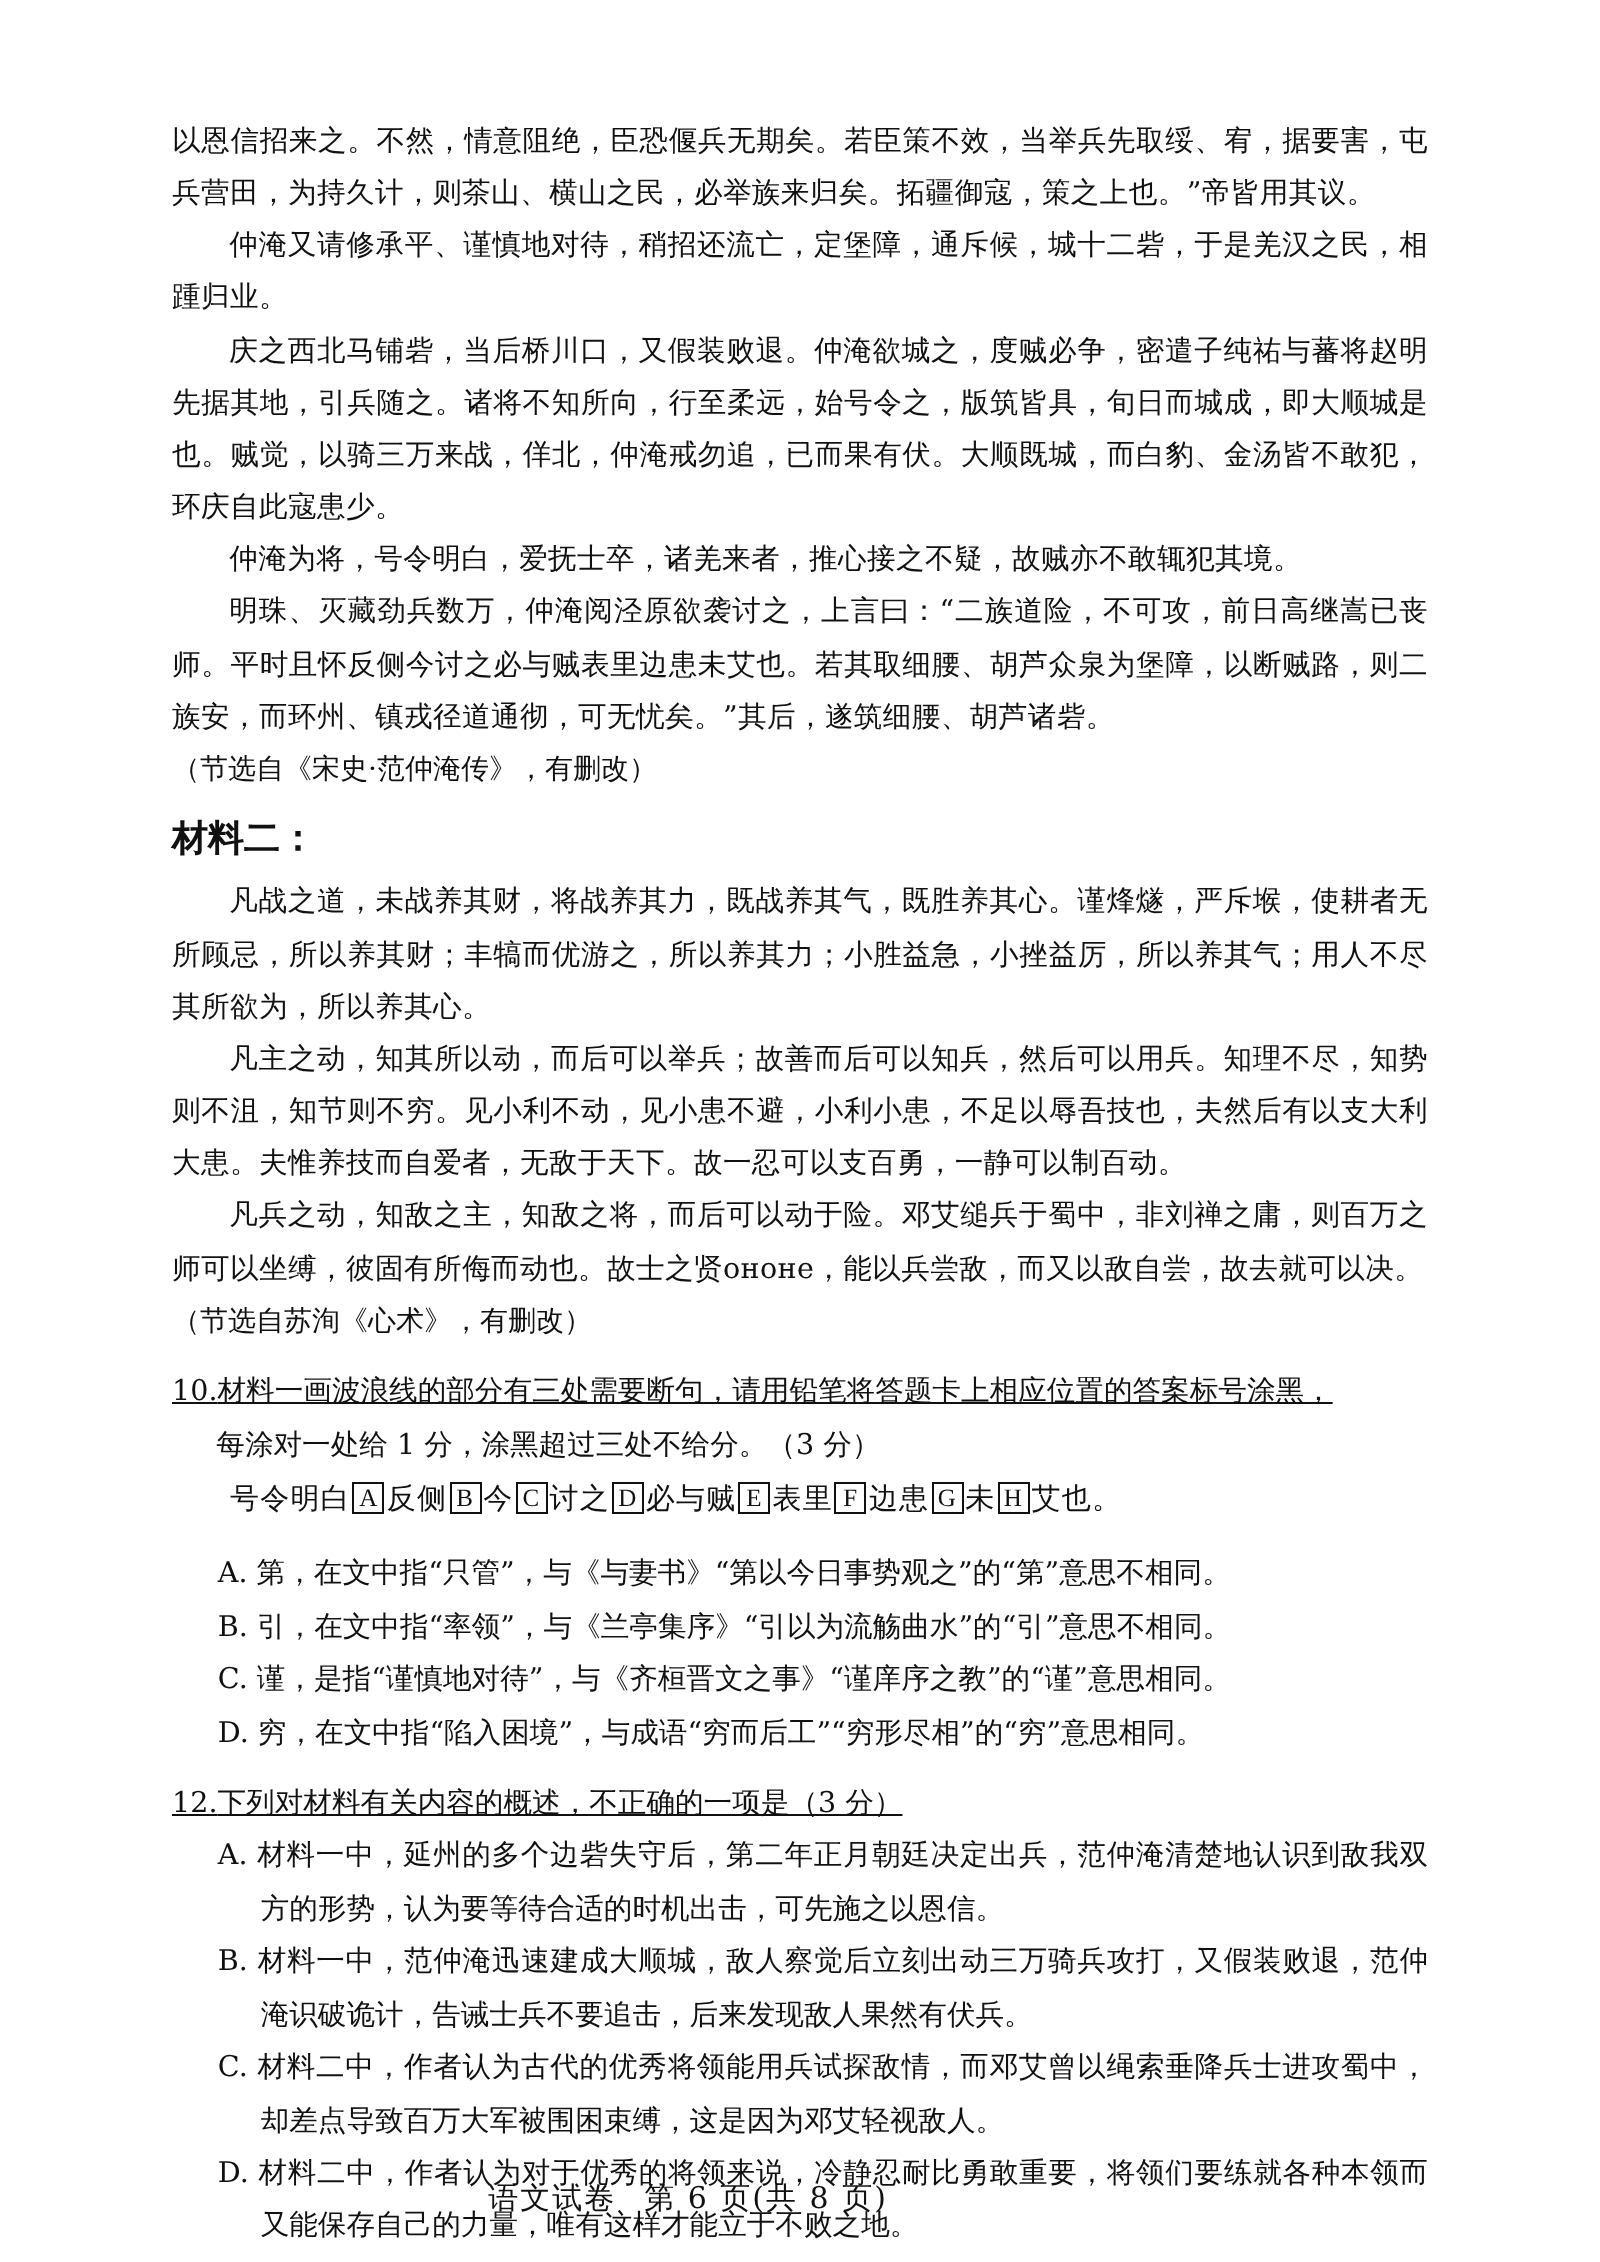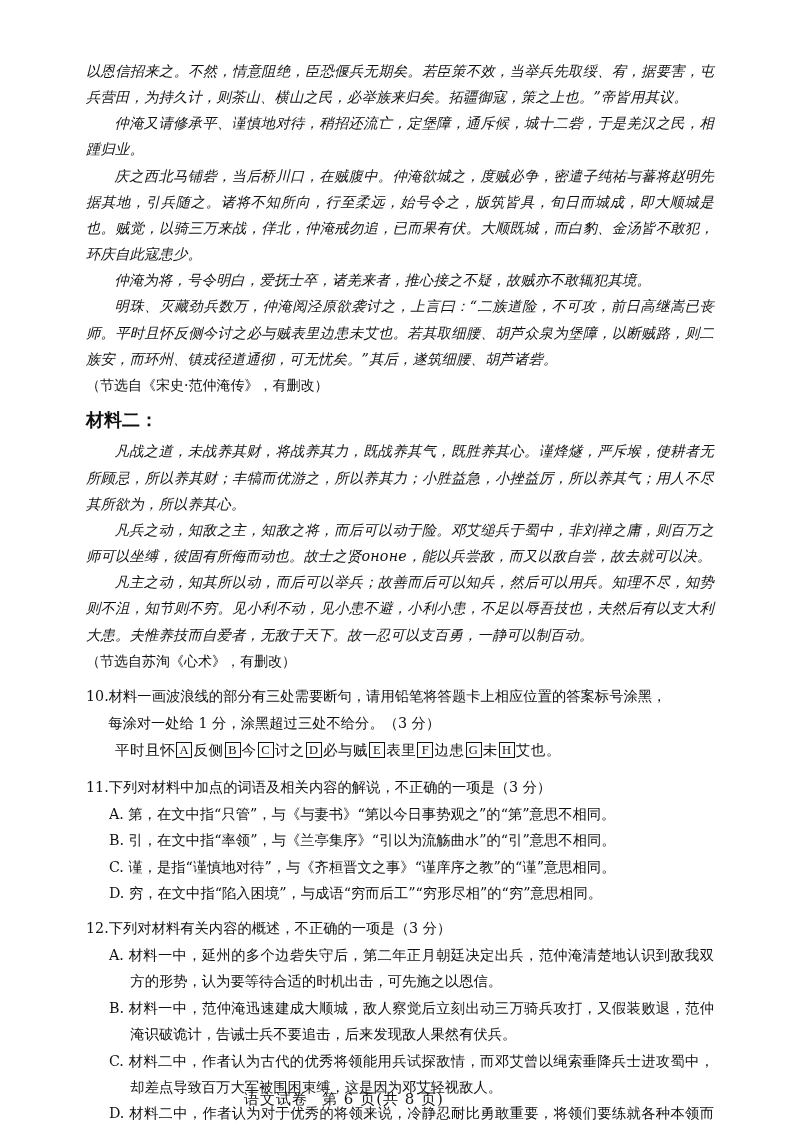--- a/index.html
+++ b/index.html
@@ -22,21 +22,20 @@
     height: 1131px;
     box-sizing: border-box;
     padding: 58px 86px 0 86px;
   }
   .para {
     font-size: 14.3px;
     line-height: 1.83;
     text-align: justify;
     letter-spacing: 0.2px;
     margin: 0 0 0 0;
-    font-style: italic;
   }
   .indent2 {
     text-indent: 2em;
   }
   .src-right {
     font-size: 14px;
     line-height: 1.9;
     text-align: left;
     padding-right: 4px;
   }
@@ -50,20 +49,21 @@
     margin-top: 9px;
   }
   .qline {
     font-size: 14.3px;
     line-height: 1.85;
     text-align: justify;
   }
   .hang {
     padding-left: 1.55em;
     text-indent: -1.55em;
+    text-decoration: underline;
   }
   .opt {
     font-size: 14.3px;
     line-height: 1.85;
     text-align: justify;
     padding-left: 3.1em;
     text-indent: -1.5em;
   }
   .punct-row {
     font-size: 14.5px;
@@ -95,45 +95,42 @@
   }
   .footer .sep { display: inline-block; width: 14px; }
 </style>
 </head>
 <body>
 
 <div class="page">
 
   <div class="para">以恩信招来之。不然，情意阻绝，臣恐偃兵无期矣。若臣策不效，当举兵先取绥、宥，据要害，屯兵营田，为持久计，则茶山、横山之民，必举族来归矣。拓疆御寇，策之上也。”帝皆用其议。</div>
   <div class="para indent2">仲淹又请修承平、谨慎地对待，稍招还流亡，定堡障，通斥候，城十二砦，于是羌汉之民，相踵归业。</div>
-  <div class="para indent2">庆之西北马铺砦，当后桥川口，在贼腹中。仲淹欲城之，度贼必争，密遣子纯祐与蕃将赵明先据其地，引兵随之。诸将不知所向，行至柔远，始号令之，版筑皆具，旬日而城成，即大顺城是也。贼觉，以骑三万来战，佯北，仲淹戒勿追，已而果有伏。大顺既城，而白豹、金汤皆不敢犯，环庆自此寇患少。</div>
+  <div class="para indent2">庆之西北马铺砦，当后桥川口，又假装败退。仲淹欲城之，度贼必争，密遣子纯祐与蕃将赵明先据其地，引兵随之。诸将不知所向，行至柔远，始号令之，版筑皆具，旬日而城成，即大顺城是也。贼觉，以骑三万来战，佯北，仲淹戒勿追，已而果有伏。大顺既城，而白豹、金汤皆不敢犯，环庆自此寇患少。</div>
   <div class="para indent2">仲淹为将，号令明白，爱抚士卒，诸羌来者，推心接之不疑，故贼亦不敢辄犯其境。</div>
   <div class="para indent2">明珠、灭藏劲兵数万，仲淹阅泾原欲袭讨之，上言曰：“二族道险，不可攻，前日高继嵩已丧师。平时且怀反侧今讨之必与贼表里边患未艾也。若其取细腰、胡芦众泉为堡障，以断贼路，则二族安，而环州、镇戎径道通彻，可无忧矣。”其后，遂筑细腰、胡芦诸砦。</div>
   <div class="src-right">（节选自《宋史·范仲淹传》，有删改）</div>
 
   <div class="mat-head">材料二：</div>
   <div class="para indent2">凡战之道，未战养其财，将战养其力，既战养其气，既胜养其心。谨烽燧，严斥堠，使耕者无所顾忌，所以养其财；丰犒而优游之，所以养其力；小胜益急，小挫益厉，所以养其气；用人不尽其所欲为，所以养其心。</div>
+  <div class="para indent2">凡主之动，知其所以动，而后可以举兵；故善而后可以知兵，然后可以用兵。知理不尽，知势则不沮，知节则不穷。见小利不动，见小患不避，小利小患，不足以辱吾技也，夫然后有以支大利大患。夫惟养技而自爱者，无敌于天下。故一忍可以支百勇，一静可以制百动。</div>
   <div class="para indent2">凡兵之动，知敌之主，知敌之将，而后可以动于险。邓艾缒兵于蜀中，非刘禅之庸，则百万之师可以坐缚，彼固有所侮而动也。故士之贤ононе，能以兵尝敌，而又以敌自尝，故去就可以决。</div>
-  <div class="para indent2">凡主之动，知其所以动，而后可以举兵；故善而后可以知兵，然后可以用兵。知理不尽，知势则不沮，知节则不穷。见小利不动，见小患不避，小利小患，不足以辱吾技也，夫然后有以支大利大患。夫惟养技而自爱者，无敌于天下。故一忍可以支百勇，一静可以制百动。</div>
   <div class="src-right">（节选自苏洵《心术》，有删改）</div>
 
   <div class="qblock">
     <div class="qline hang">
       <span>10.</span><span>材料一画波浪线的部分有三处需要断句，请用铅笔将答题卡上相应位置的答案标号涂黑，</span>
     </div>
     <div class="qline" style="padding-left:1.55em;">每涂对一处给 1 分，涂黑超过三处不给分。（3 分）</div>
     <div class="punct-row">
-      <span>平时且怀</span><span class="boxed">A</span><span>反侧</span><span class="boxed">B</span><span>今</span><span class="boxed">C</span><span>讨之</span><span class="boxed">D</span><span>必与贼</span><span class="boxed">E</span><span>表里</span><span class="boxed">F</span><span>边患</span><span class="boxed">G</span><span>未</span><span class="boxed">H</span><span>艾也。</span>
+      <span>号令明白</span><span class="boxed">A</span><span>反侧</span><span class="boxed">B</span><span>今</span><span class="boxed">C</span><span>讨之</span><span class="boxed">D</span><span>必与贼</span><span class="boxed">E</span><span>表里</span><span class="boxed">F</span><span>边患</span><span class="boxed">G</span><span>未</span><span class="boxed">H</span><span>艾也。</span>
     </div>
   </div>
 
   <div class="qblock">
-    <div class="qline hang">
-      <span>11.</span><span>下列对材料中加点的词语及相关内容的解说，不正确的一项是（3 分）</span>
-    </div>
     <div class="opt">A. 第，在文中指“只管”，与《与妻书》“第以今日事势观之”的“第”意思不相同。</div>
     <div class="opt">B. 引，在文中指“率领”，与《兰亭集序》“引以为流觞曲水”的“引”意思不相同。</div>
     <div class="opt">C. 谨，是指“谨慎地对待”，与《齐桓晋文之事》“谨庠序之教”的“谨”意思相同。</div>
     <div class="opt">D. 穷，在文中指“陷入困境”，与成语“穷而后工”“穷形尽相”的“穷”意思相同。</div>
   </div>
 
   <div class="qblock">
     <div class="qline hang">
       <span>12.</span><span>下列对材料有关内容的概述，不正确的一项是（3 分）</span>
     </div>

